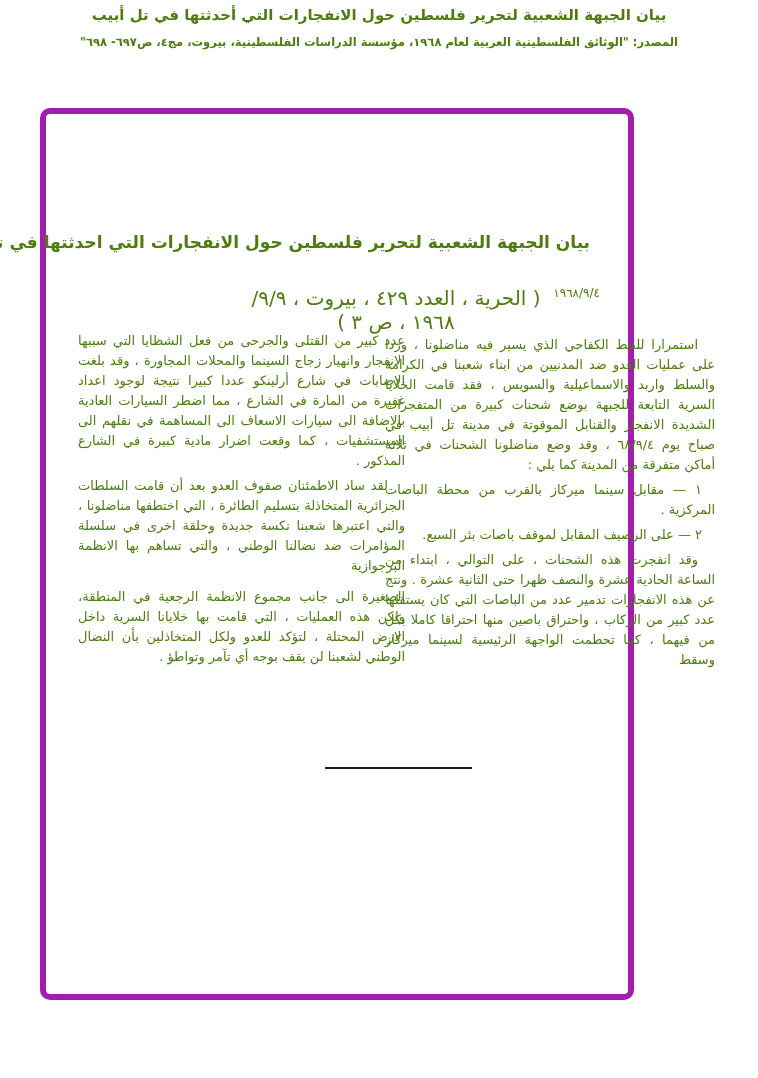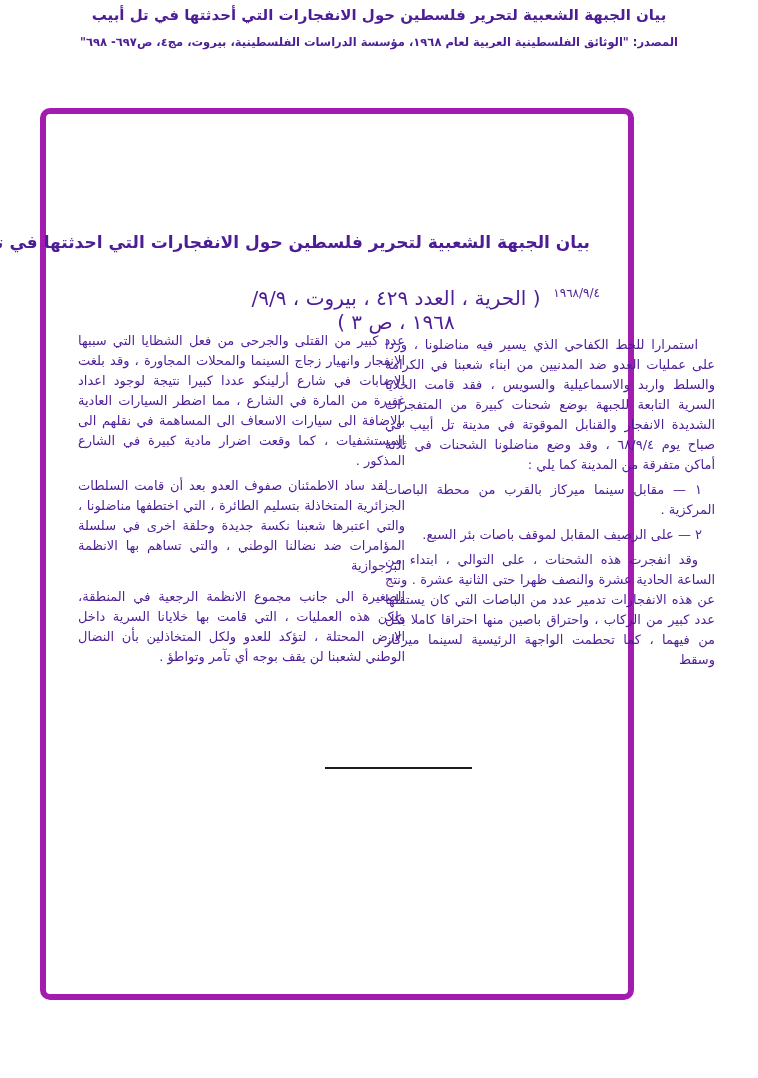--- a/index.html
+++ b/index.html
@@ -3,21 +3,21 @@
 <meta charset="utf-8">
 <style>
   * { margin: 0; padding: 0; box-sizing: border-box; }
   html, body { background: #ffffff; }
   .screen {
     position: relative;
     width: 758px;
     height: 1078px;
     background: #ffffff;
     font-family: "DejaVu Sans", sans-serif;
-    color: #4c1d95;
+    color: #4d7c0f;
     overflow: hidden;
     margin: 0 auto;
   }
   .hdr {
     position: absolute;
     top: 6px; left: 0; right: 0;
     text-align: center;
     direction: rtl;
   }
   .hdr-title {

